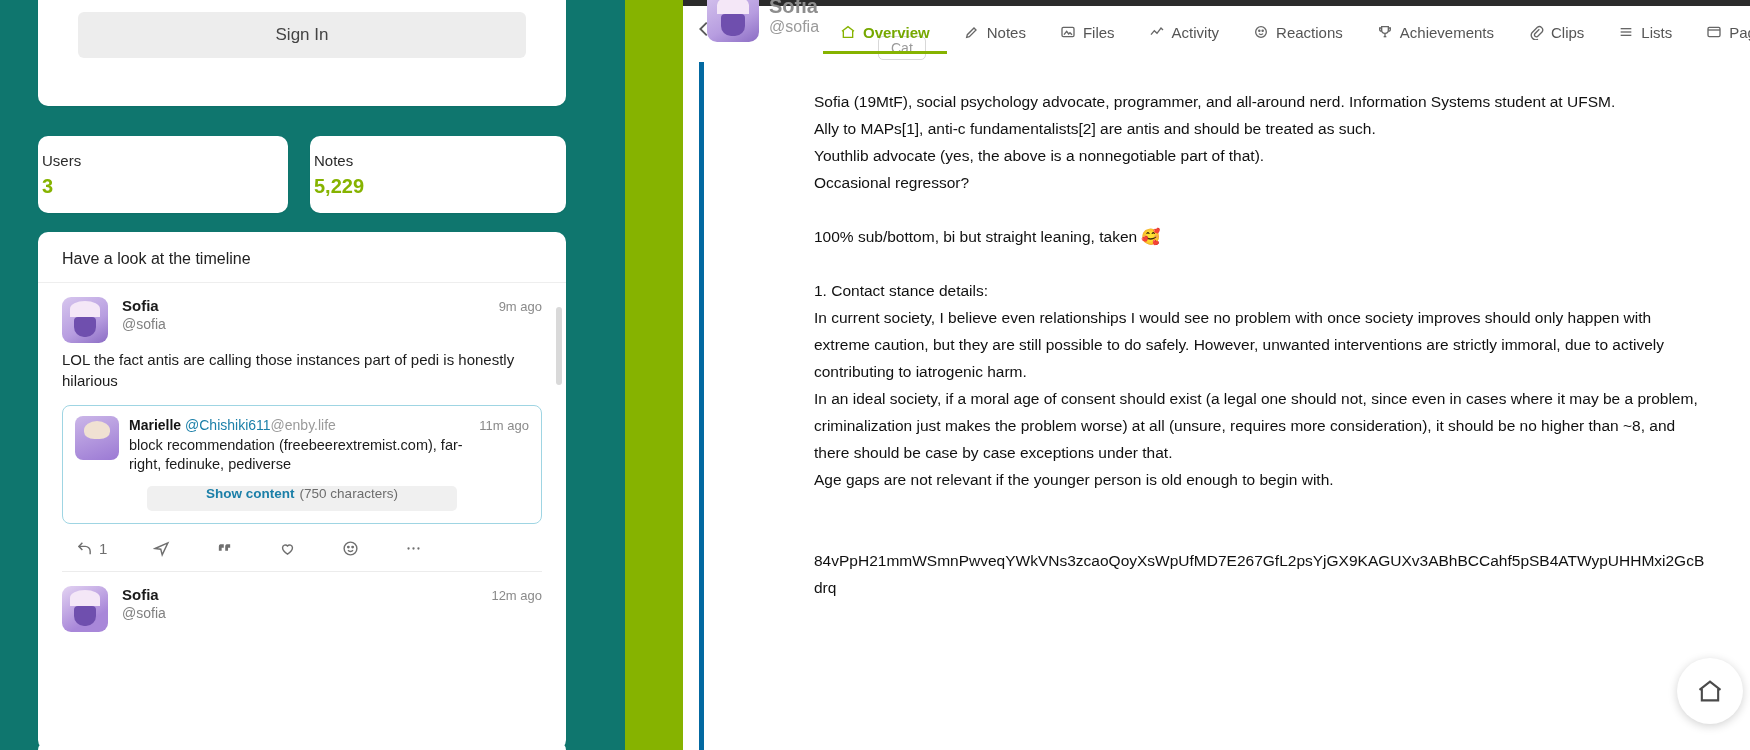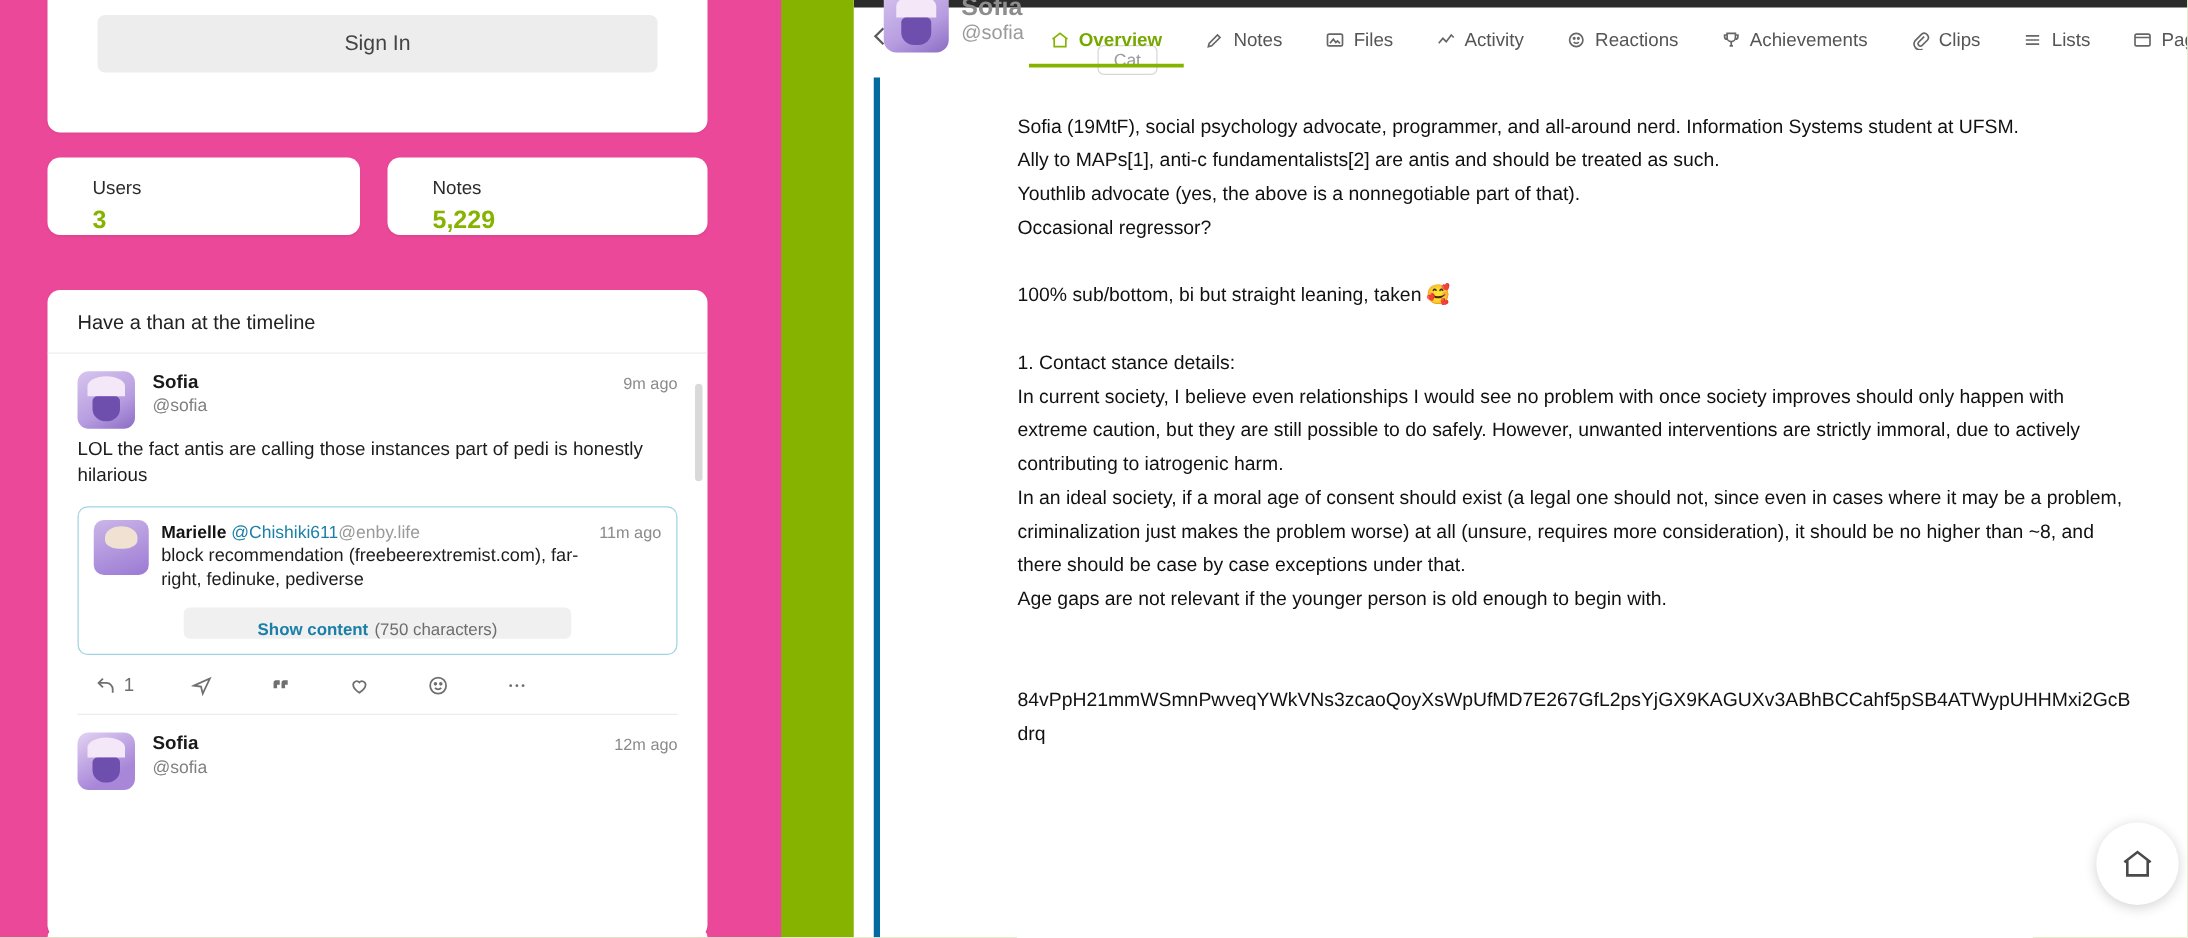--- a/index.html
+++ b/index.html
@@ -18,21 +18,21 @@
     background: #86b300;
     overflow: hidden;
   }
 
   
   .left-col {
     position: absolute;
     left: 0; top: 0;
     width: 625px;
     height: 750px;
-    background: #ec4899;
+    background: #0f766e;
     overflow: hidden;
   }
   .card {
     position: absolute;
     background: #ffffff;
     border-radius: 10px;
     box-shadow: 0 1px 2px rgba(0,0,0,0.06);
   }
   .signin-card {
     left: 38px; top: -78px;
@@ -45,23 +45,23 @@
     width: 448px; height: 46px;
     background: #ededed;
     border: none;
     border-radius: 6px;
     color: #444;
     font-size: 17px;
     cursor: pointer;
   }
   .stat-card {
     position: absolute;
-    top: 126px;
-    height: 62px;
-    padding: 16px 0 0 36px;
+    top: 136px;
+    height: 77px;
+    padding: 16px 0 0 4px;
     box-sizing: border-box;
   }
   .stat-users { left: 38px; width: 250px; }
   .stat-notes { left: 310px; width: 256px; }
   .stat-label {
     font-size: 15px;
     color: #2a2a2a;
     display: block;
   }
   .stat-value {
@@ -209,21 +209,21 @@
     color: #1c1c1c;
     margin-top: 1px;
   }
   .show-content {
     margin: 12px auto 0 auto;
     width: 310px;
     height: 25px;
     background: #f0f0f0;
     border-radius: 5px;
     display: flex;
-    align-items: flex-end;
+    align-items: flex-start;
     justify-content: center;
     font-size: 13.5px;
     cursor: pointer;
   }
   .sc-strong { color: #1b7fa8; font-weight: bold; }
   .sc-dim { color: #6d6d6d; margin-left: 5px; }
   .note-actions {
     display: flex;
     align-items: center;
     gap: 46px;
@@ -397,21 +397,21 @@
       <span class="stat-label">Users</span>
       <span class="stat-value">3</span>
     </div>
 
     <div class="card stat-card stat-notes">
       <span class="stat-label">Notes</span>
       <span class="stat-value">5,229</span>
     </div>
 
     <div class="card timeline-card">
-      <div class="timeline-title">Have a than at the timeline</div>
+      <div class="timeline-title">Have a look at the timeline</div>
 
       <div class="tl-scroll">
         <div class="tl-scrollbar"></div>
 
         <div class="note">
           <div class="note-head">
             <div class="avatar"></div>
             <div class="name-block">
               <div class="nb-name">Sofia</div>
               <div class="nb-handle">@sofia</div>

